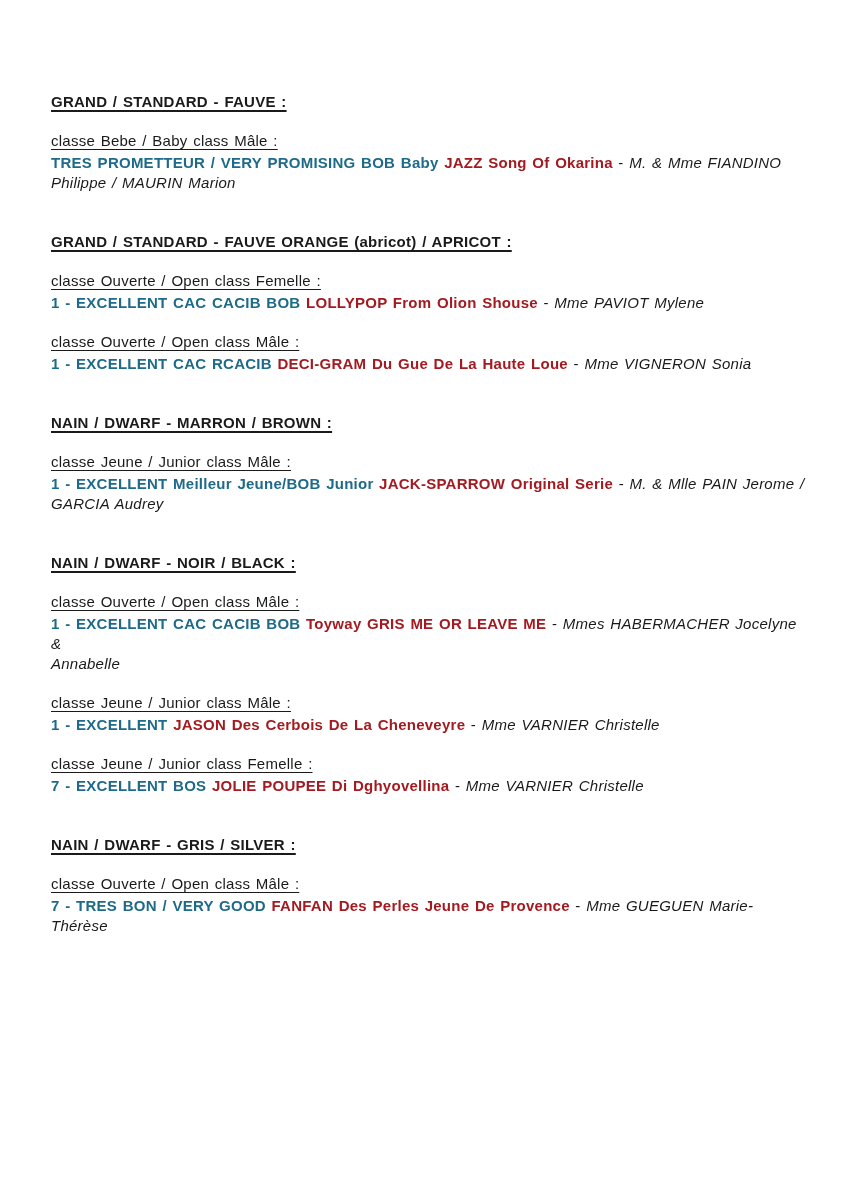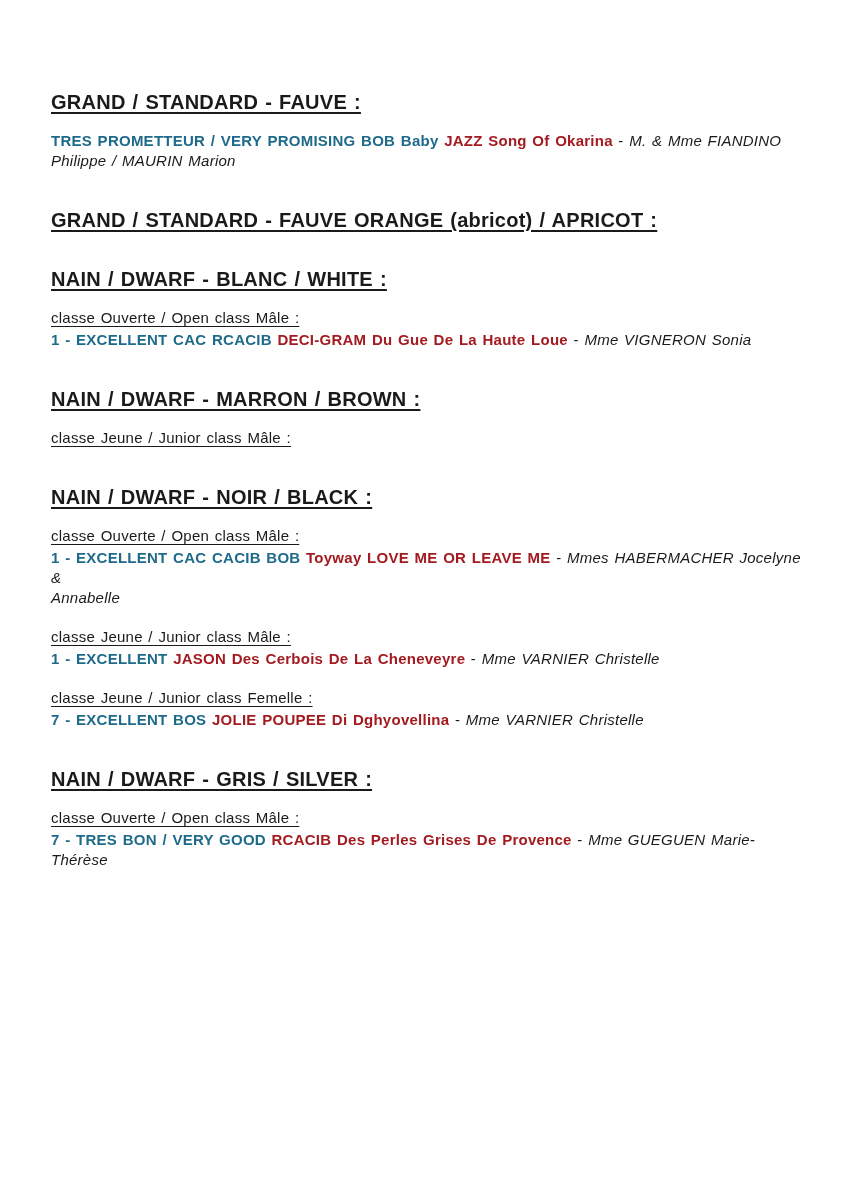--- a/index.html
+++ b/index.html
@@ -14,21 +14,21 @@
     font-size: 15px;
     line-height: 20px;
     color: var(--ink, #1a1a1a);
     letter-spacing: 0.25px;
     word-spacing: 1.2px;
     overflow: hidden;
   }
   .section { margin: 0; }
   .sec-title {
     margin: 39px 0 0 0;
-    font-size: 20px;
+    font-size: 15px;
     font-weight: bold;
     text-decoration: underline;
     text-decoration-thickness: 1.5px;
     text-underline-offset: 3px;
     color: var(--ink, #1a1a1a);
   }
   .section:first-child .sec-title { margin-top: 0; }
   .entry { margin-top: 19px; }
   .class-label {
     text-decoration: underline;
@@ -46,64 +46,68 @@
   .owner { font-style: italic; color: var(--ink, #1a1a1a); }
 </style>
 </head>
 <body>
 
 <div class="page">
 
   <div class="section">
     <div class="sec-title">GRAND / STANDARD - FAUVE :</div>
     <div class="entry">
+      <div class="class-label">classe Bebe / Baby class Mâle :</div>
       <p class="result"><span class="award">TRES PROMETTEUR / VERY PROMISING BOB Baby</span><span class="sep"> </span><span class="dog">JAZZ Song Of Okarina</span><span class="sep"> - </span><span class="owner">M. &amp; Mme FIANDINO
 Philippe / MAURIN Marion</span></p>
     </div>
   </div>
 
   <div class="section">
     <div class="sec-title">GRAND / STANDARD - FAUVE ORANGE (abricot) / APRICOT :</div>
     <div class="entry">
+      <div class="class-label">classe Ouverte / Open class Femelle :</div>
+      <p class="result"><span class="award">1 - EXCELLENT CAC CACIB BOB</span><span class="sep"> </span><span class="dog">LOLLYPOP From Olion Shouse</span><span class="sep"> - </span><span class="owner">Mme PAVIOT Mylene</span></p>
     </div>
   </div>
 
   <div class="section">
-    <div class="sec-title">NAIN / DWARF - BLANC / WHITE :</div>
     <div class="entry">
       <div class="class-label">classe Ouverte / Open class Mâle :</div>
       <p class="result"><span class="award">1 - EXCELLENT CAC RCACIB</span><span class="sep"> </span><span class="dog">DECI-GRAM Du Gue De La Haute Loue</span><span class="sep"> - </span><span class="owner">Mme VIGNERON Sonia</span></p>
     </div>
   </div>
 
   <div class="section">
     <div class="sec-title">NAIN / DWARF - MARRON / BROWN :</div>
     <div class="entry">
       <div class="class-label">classe Jeune / Junior class Mâle :</div>
+      <p class="result"><span class="award">1 - EXCELLENT Meilleur Jeune/BOB Junior</span><span class="sep"> </span><span class="dog">JACK-SPARROW Original Serie</span><span class="sep"> - </span><span class="owner">M. &amp; Mlle PAIN Jerome /
+GARCIA Audrey</span></p>
     </div>
   </div>
 
   <div class="section">
     <div class="sec-title">NAIN / DWARF - NOIR / BLACK :</div>
     <div class="entry">
       <div class="class-label">classe Ouverte / Open class Mâle :</div>
-      <p class="result"><span class="award">1 - EXCELLENT CAC CACIB BOB</span><span class="sep"> </span><span class="dog">Toyway LOVE ME OR LEAVE ME</span><span class="sep"> - </span><span class="owner">Mmes HABERMACHER Jocelyne &amp;
+      <p class="result"><span class="award">1 - EXCELLENT CAC CACIB BOB</span><span class="sep"> </span><span class="dog">Toyway GRIS ME OR LEAVE ME</span><span class="sep"> - </span><span class="owner">Mmes HABERMACHER Jocelyne &amp;
 Annabelle</span></p>
     </div>
     <div class="entry">
       <div class="class-label">classe Jeune / Junior class Mâle :</div>
       <p class="result"><span class="award">1 - EXCELLENT</span><span class="sep"> </span><span class="dog">JASON Des Cerbois De La Cheneveyre</span><span class="sep"> - </span><span class="owner">Mme VARNIER Christelle</span></p>
     </div>
     <div class="entry">
       <div class="class-label">classe Jeune / Junior class Femelle :</div>
       <p class="result"><span class="award">7 - EXCELLENT BOS</span><span class="sep"> </span><span class="dog">JOLIE POUPEE Di Dghyovellina</span><span class="sep"> - </span><span class="owner">Mme VARNIER Christelle</span></p>
     </div>
   </div>
 
   <div class="section">
     <div class="sec-title">NAIN / DWARF - GRIS / SILVER :</div>
     <div class="entry">
       <div class="class-label">classe Ouverte / Open class Mâle :</div>
-      <p class="result"><span class="award">7 - TRES BON / VERY GOOD</span><span class="sep"> </span><span class="dog">RCACIB Des Perles Grises De Provence</span><span class="sep"> - </span><span class="owner">Mme GUEGUEN Marie-Thérèse</span></p>
+      <p class="result"><span class="award">7 - TRES BON / VERY GOOD</span><span class="sep"> </span><span class="dog">FANFAN Des Perles Jeune De Provence</span><span class="sep"> - </span><span class="owner">Mme GUEGUEN Marie-Thérèse</span></p>
     </div>
   </div>
 
 </div>
 
 </body></html>

